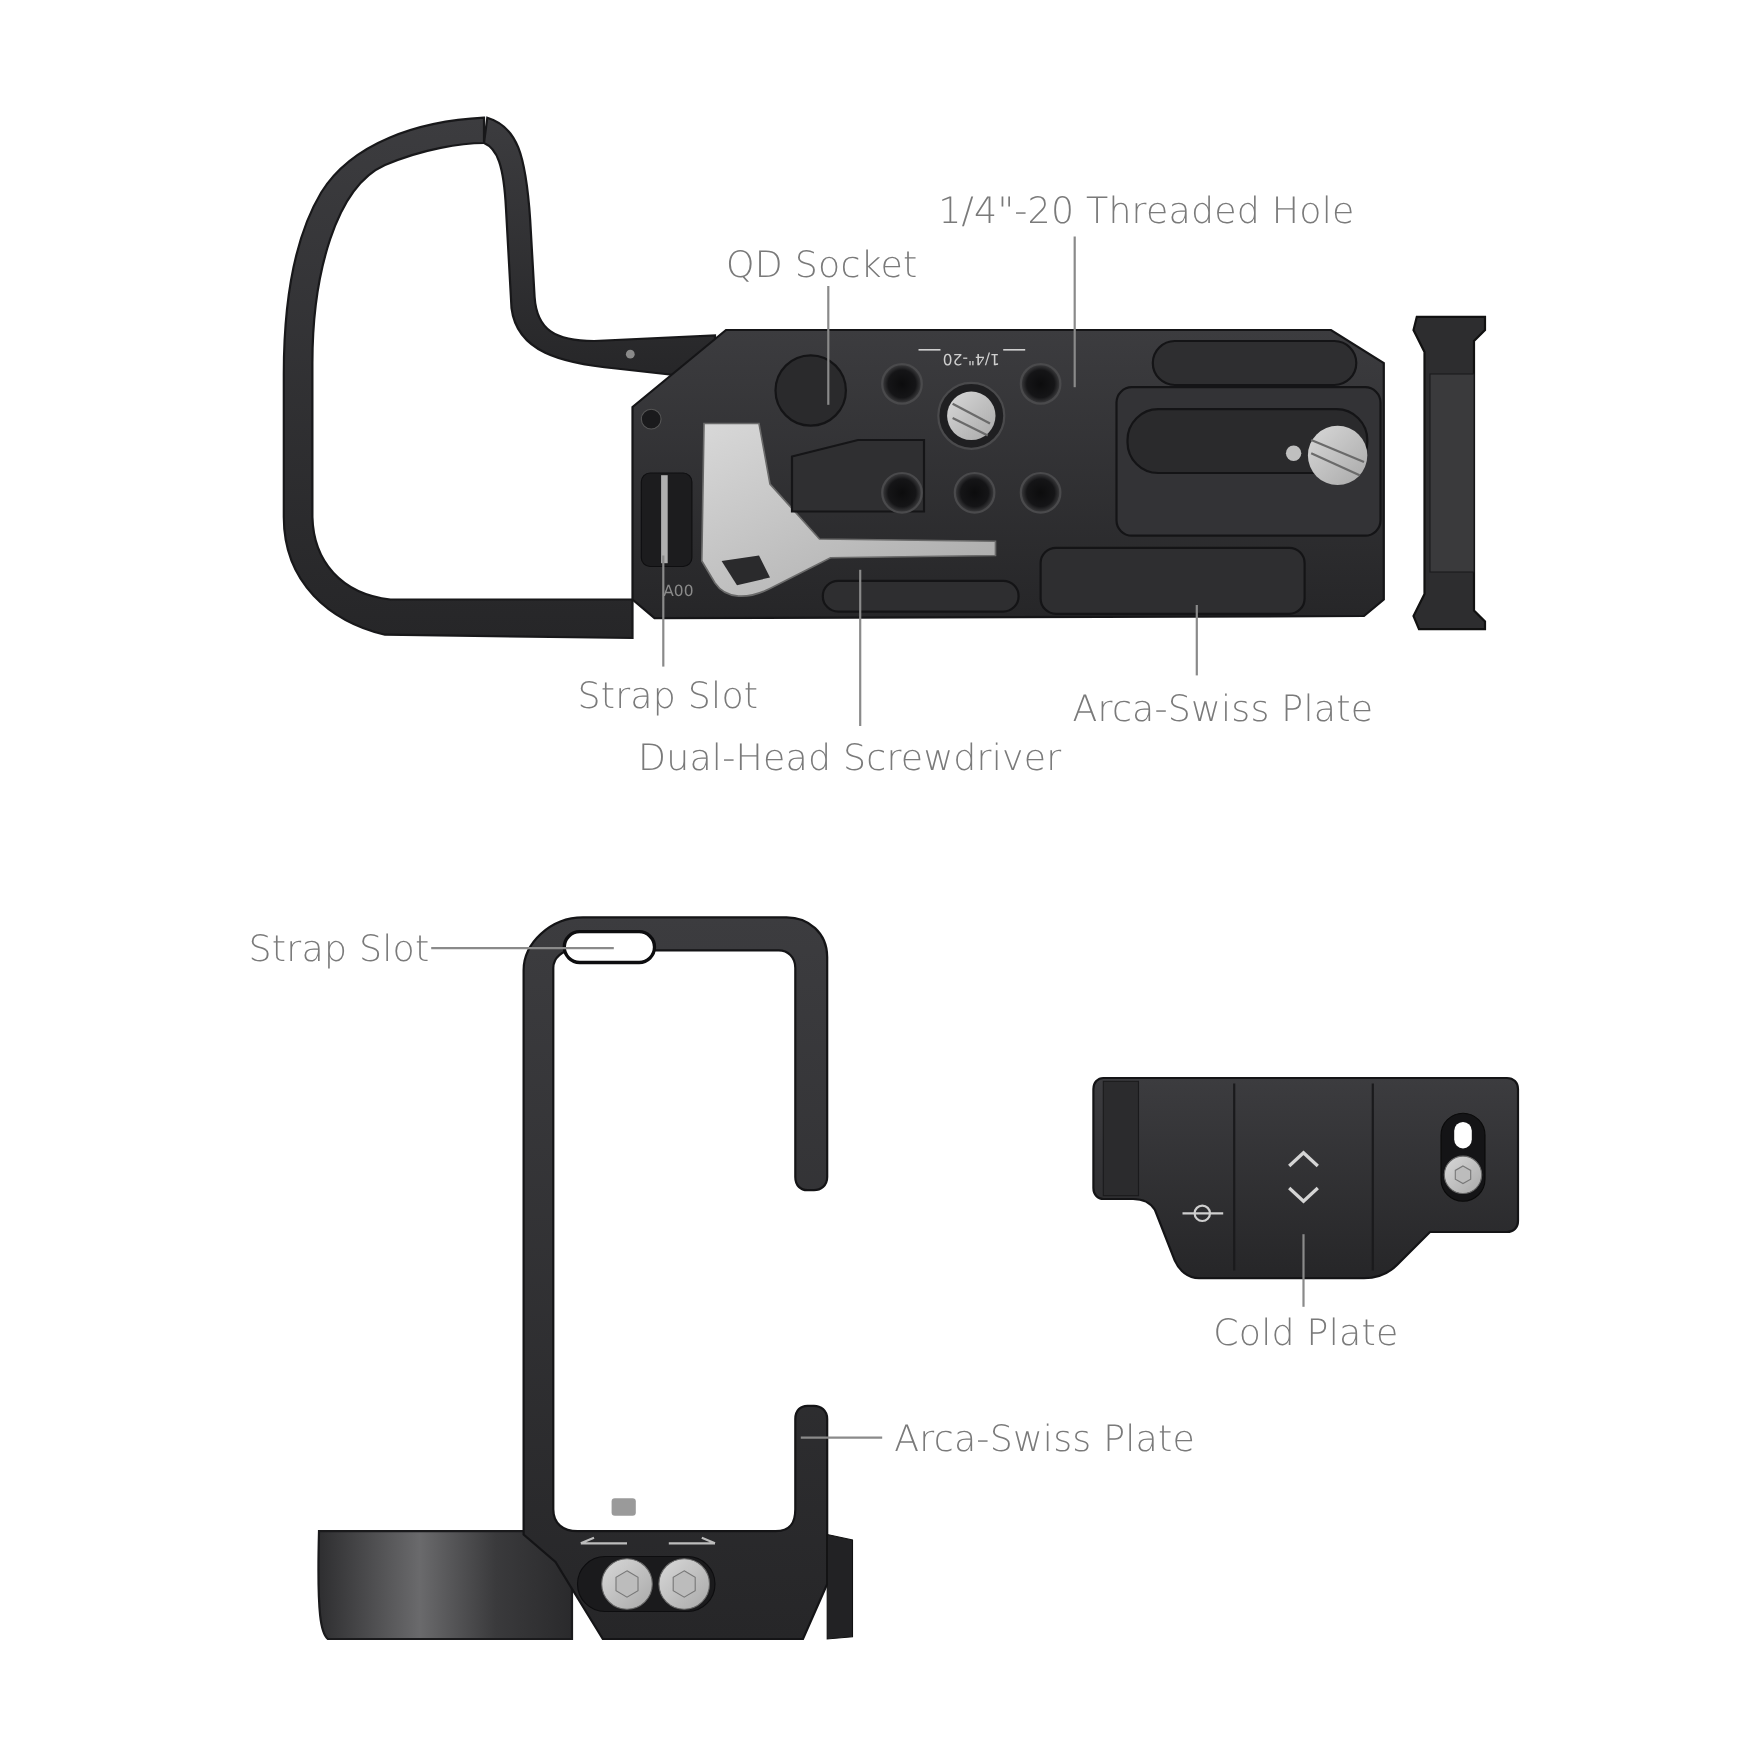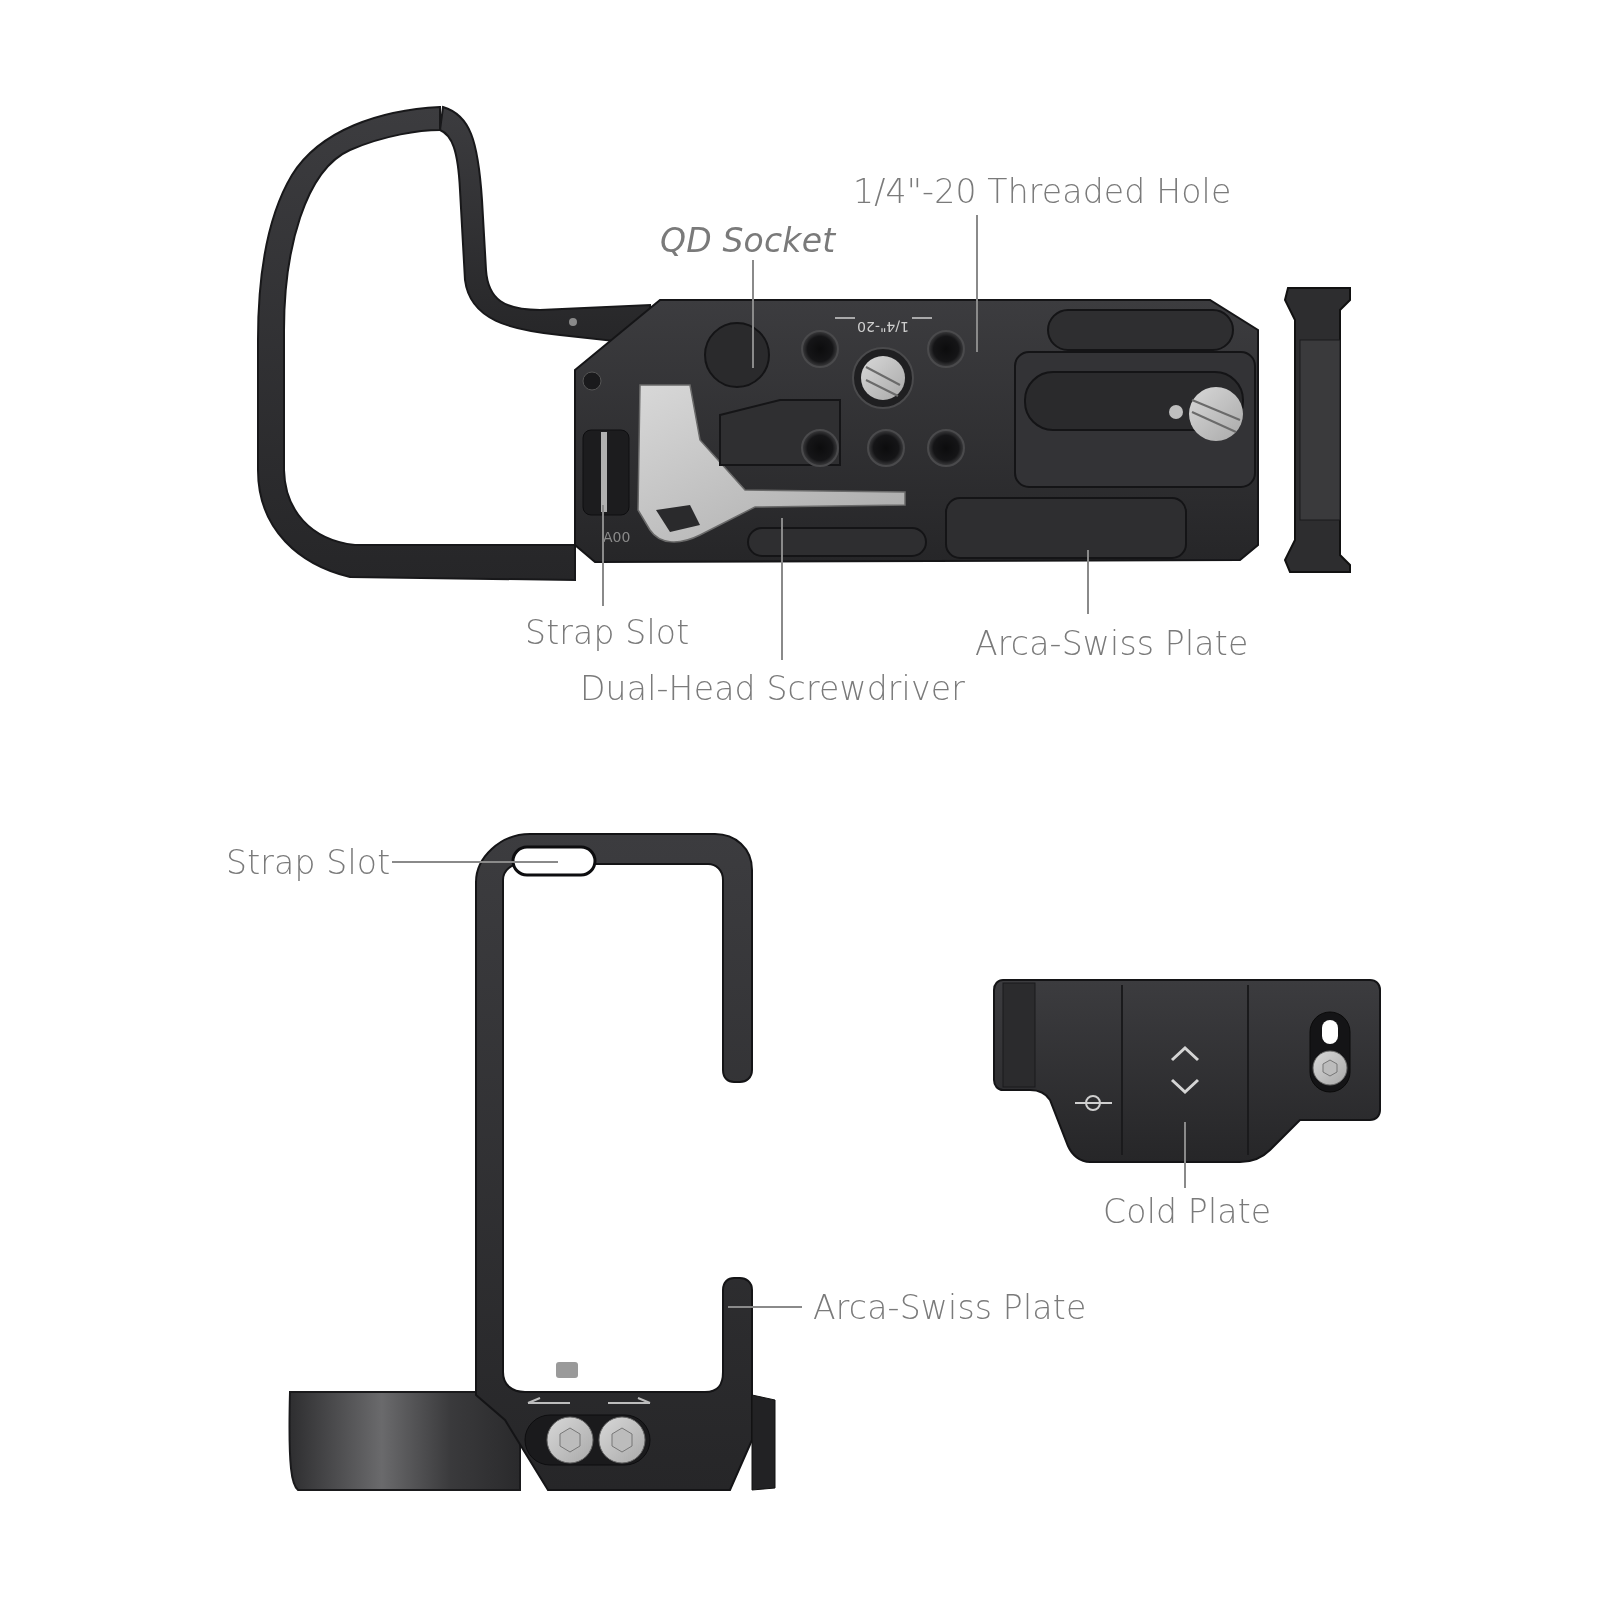--- a/index.html
+++ b/index.html
@@ -162,21 +162,21 @@
       <circle cx="1330" cy="1068" r="17" fill="url(#gSteel)" stroke="#666"></circle>
       <polygon points="1330,1060 1337,1064 1337,1072 1330,1076 1323,1072 1323,1064" fill="#bcbcbc" stroke="#777"></polygon>
     </g>
 
     <g stroke="#8a8a8a" stroke-width="2" fill="none">
       <line x1="1185" y1="1122" x2="1185" y2="1188"></line>
     </g>
   </svg>
 
   <div class="label" style="left:853px; top:175px;">1/4"-20 Threaded Hole</div>
-  <div class="label" style="left:660px; top:224px;font-style:italic;">QD Socket</div>
+  <div class="label" style="left:660px; top:224px;">QD Socket</div>
   <div class="label" style="left:525px; top:616px;">Strap Slot</div>
   <div class="label" style="left:580px; top:672px;">Dual-Head Screwdriver</div>
   <div class="label" style="left:975px; top:627px;">Arca-Swiss Plate</div>
 
   <div class="label" style="left:226px; top:846px;">Strap Slot</div>
   <div class="label" style="left:813px; top:1291px;">Arca-Swiss Plate</div>
 
   <div class="label" style="left:1103px; top:1195px;">Cold Plate</div>
 
 </div>

